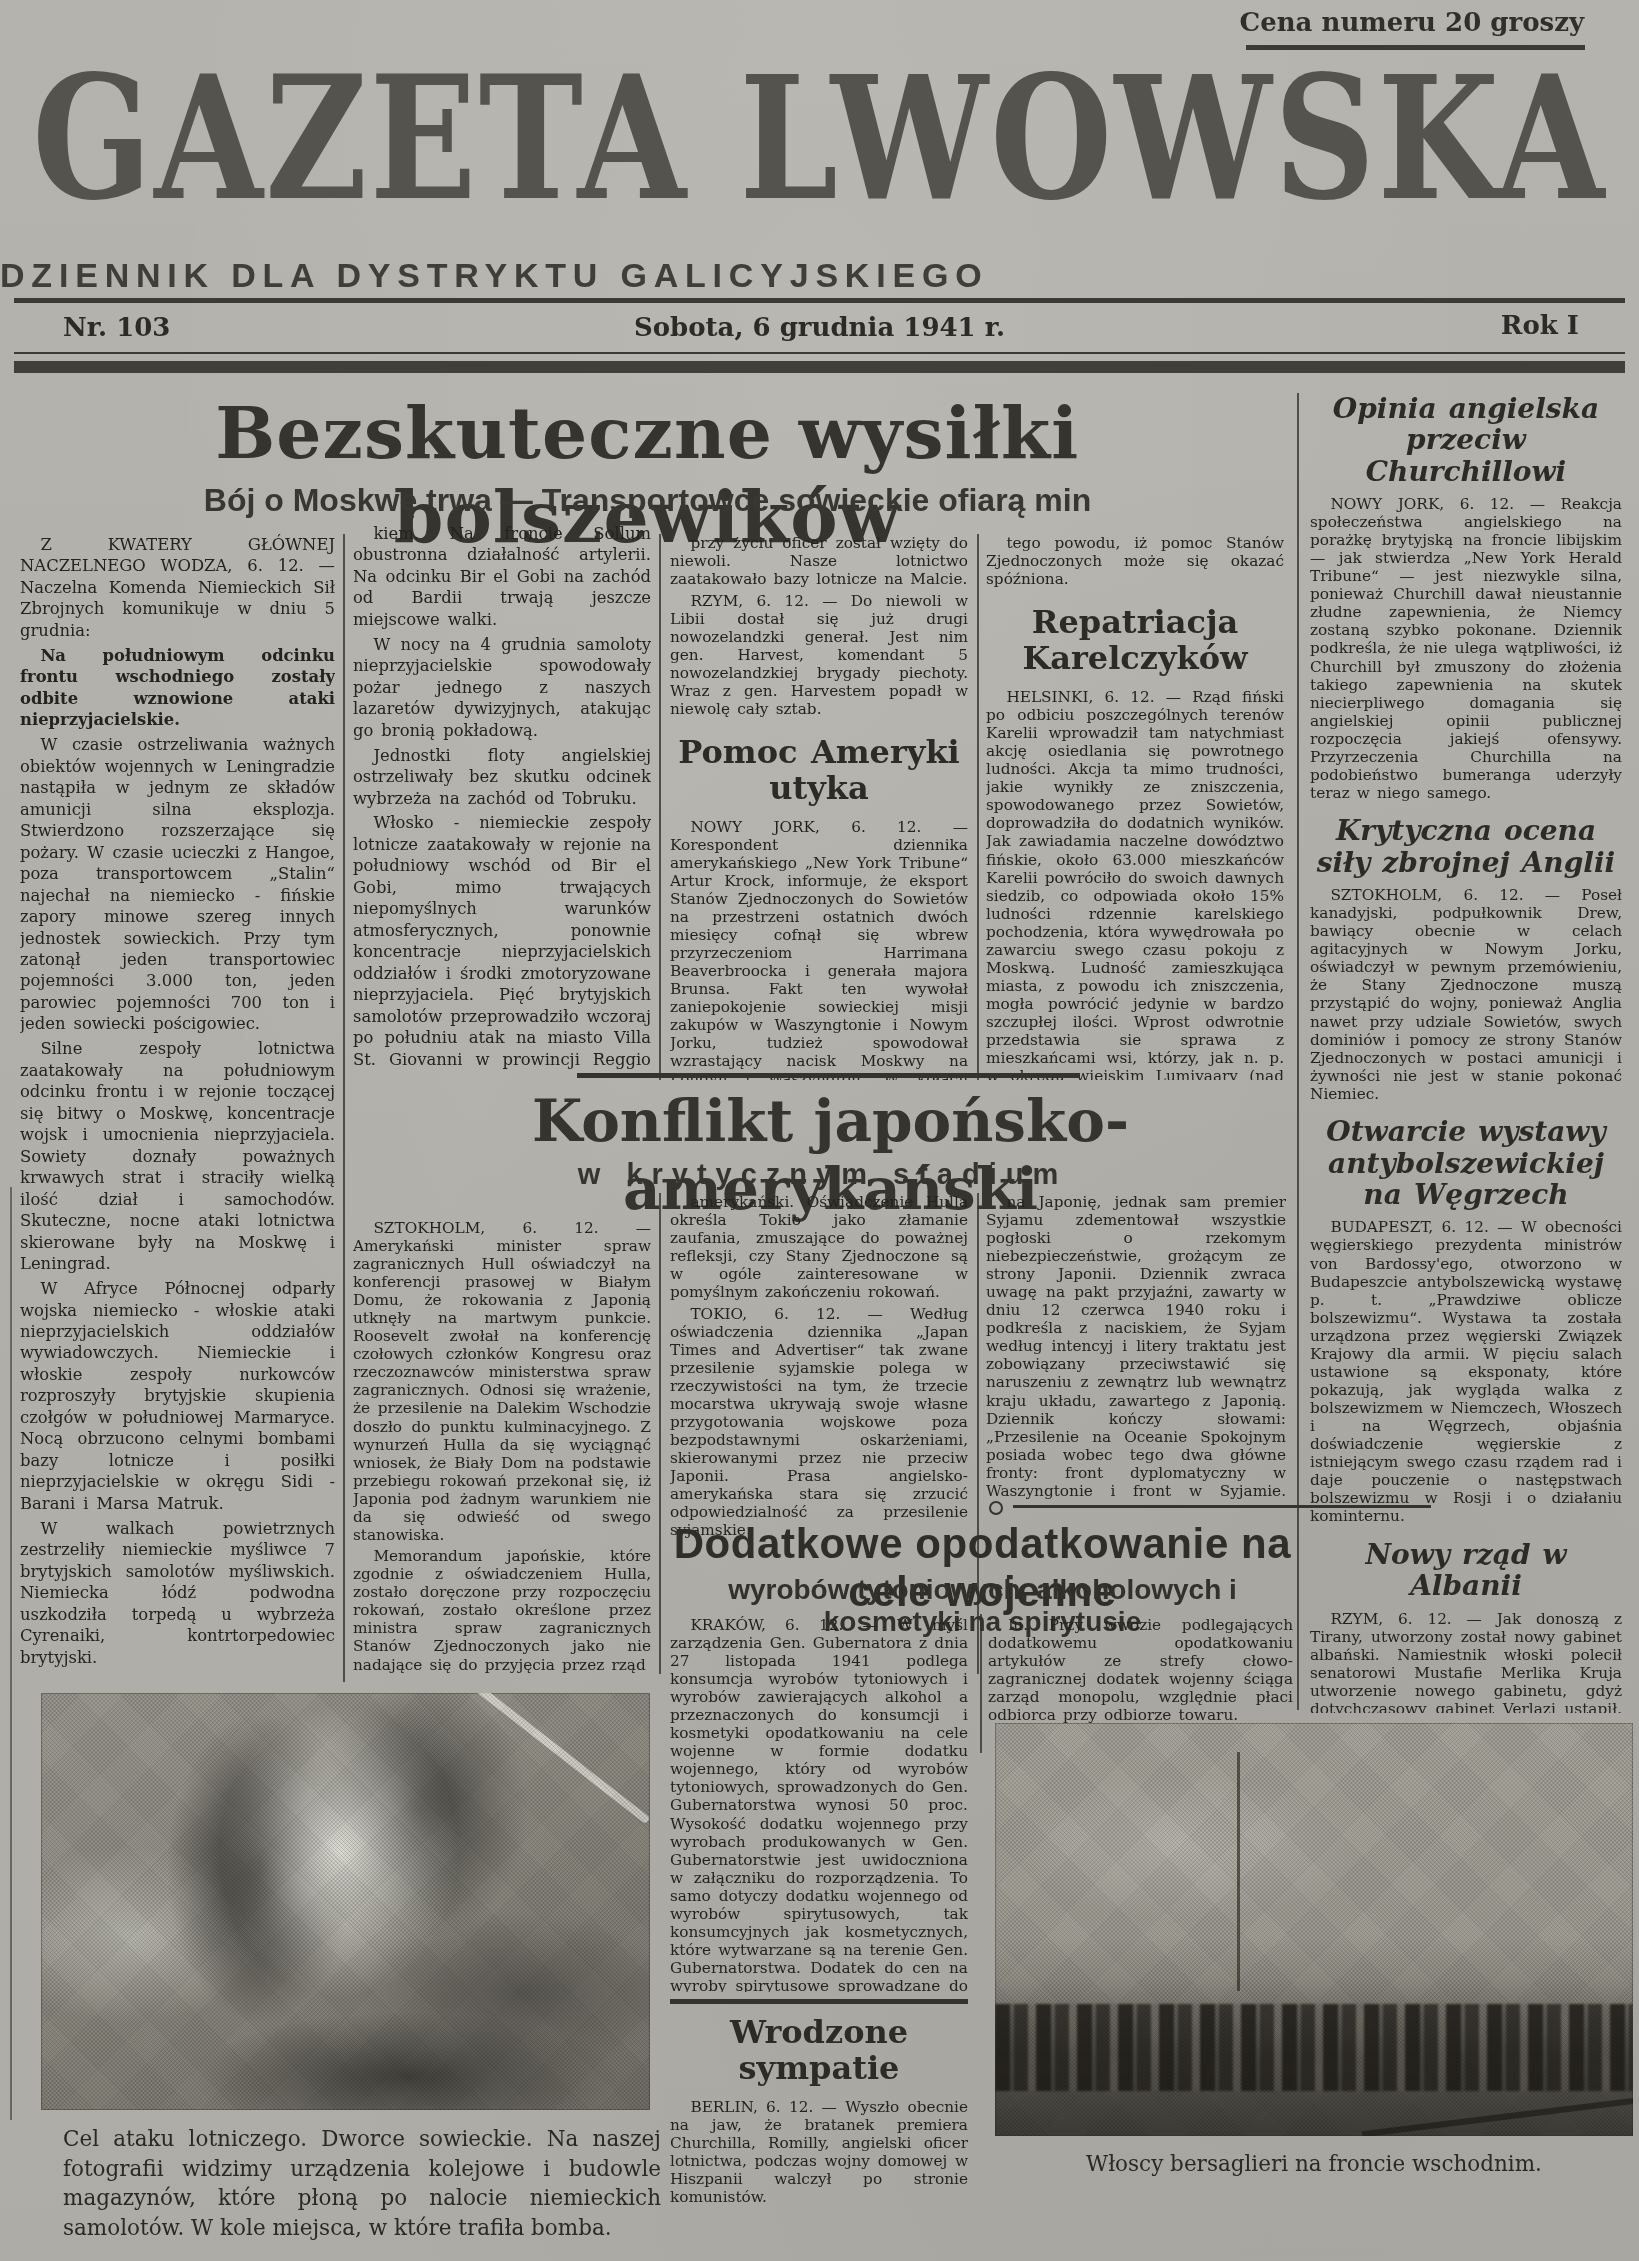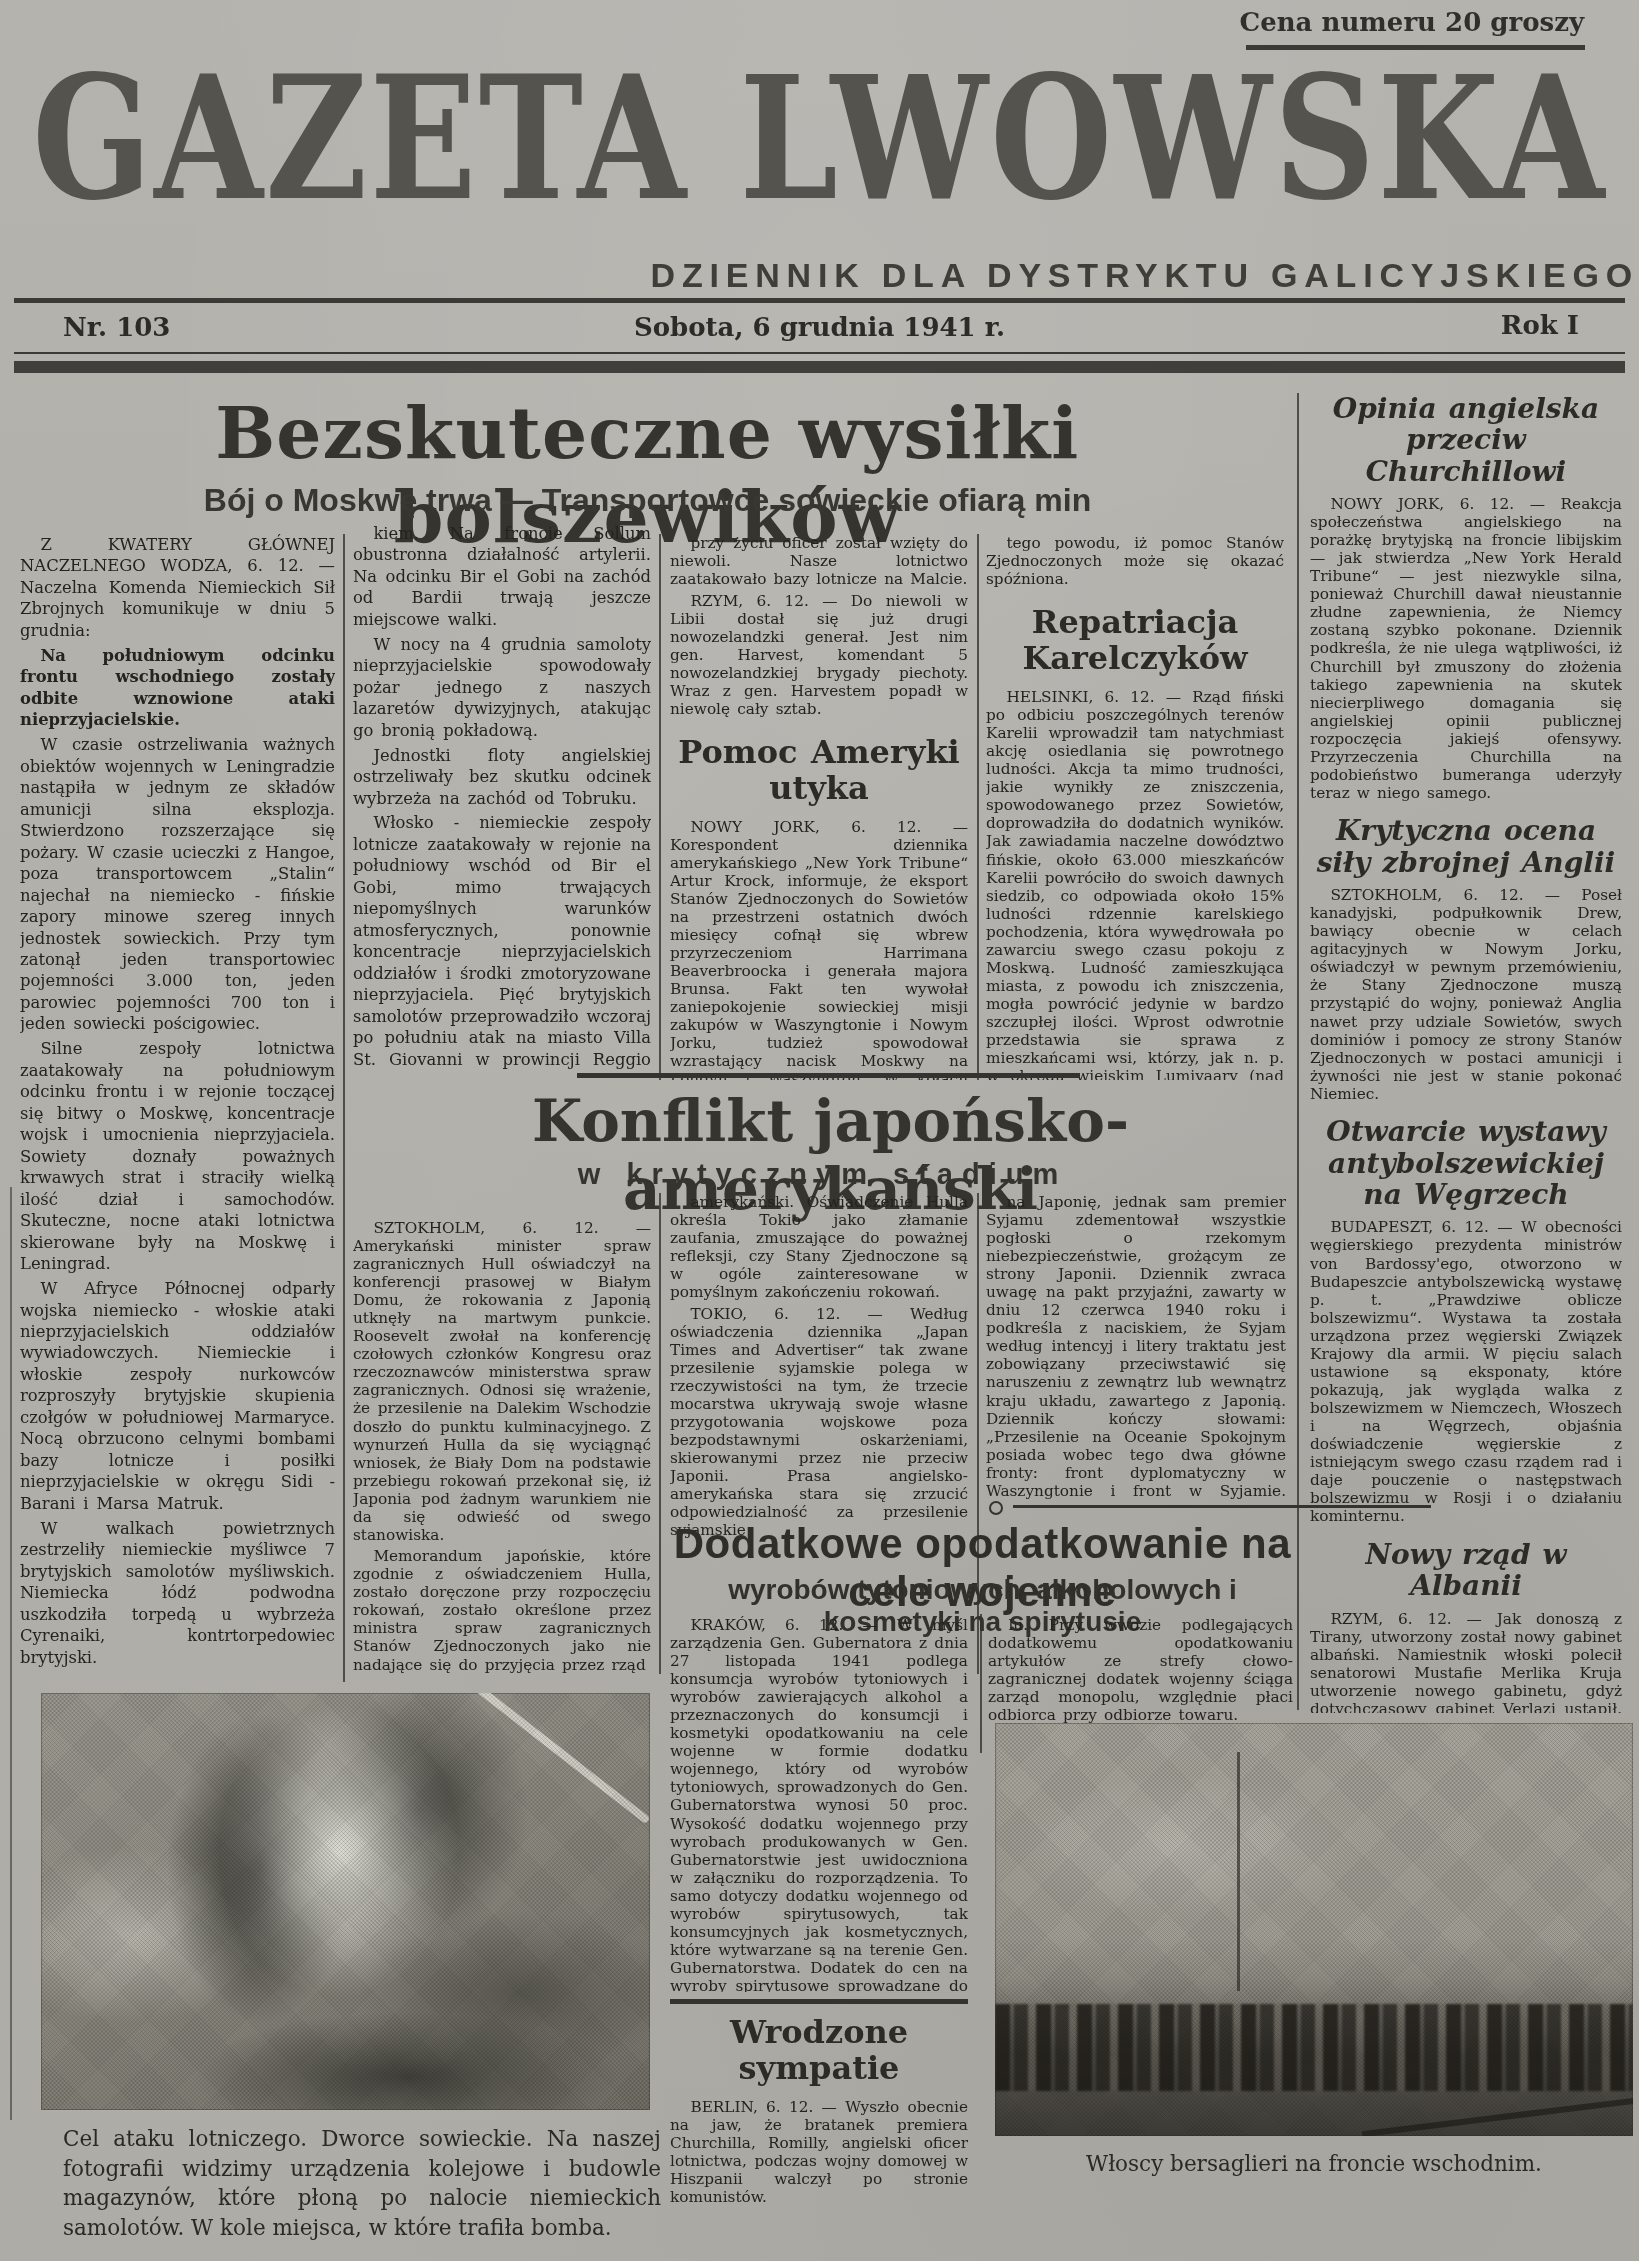--- a/index.html
+++ b/index.html
@@ -17,21 +17,21 @@
   
   .price { top:6.8px; right:55px; font-size:26px; font-weight:bold; color:#302f2b; font-family:"DejaVu Serif",serif; }
   .price-bar { top:45px; right:54px; width:339px; height:5.1px; background:#3b3a36; }
   .masthead {
     top:38px; left:0; width:100%; text-align:center;
     font-size:140px; font-weight:bold; letter-spacing:2.3px; color:#54534d;
     transform:scaleY(1.22); transform-origin:50% 0;
     white-space:nowrap;
   }
   .subtitle {
-    top:256px; left:0; width:100%; text-align:right;
+    top:256px; left:0; width:100%; text-align:left;
     font-family:"Liberation Sans","DejaVu Sans",sans-serif;
     font-size:34px; font-weight:bold; letter-spacing:6.8px; color:#3f3e39;
   }
   .hrule { background:#3b3a36; }
   .dateline { font-size:26px; font-weight:bold; color:#2c2b27; }
 
   
   .lead-headline {
     top:391px; left:11.3px; width:1272px; text-align:center;
     font-size:71px; font-weight:bold; color:#35342f; letter-spacing:1.1px;

